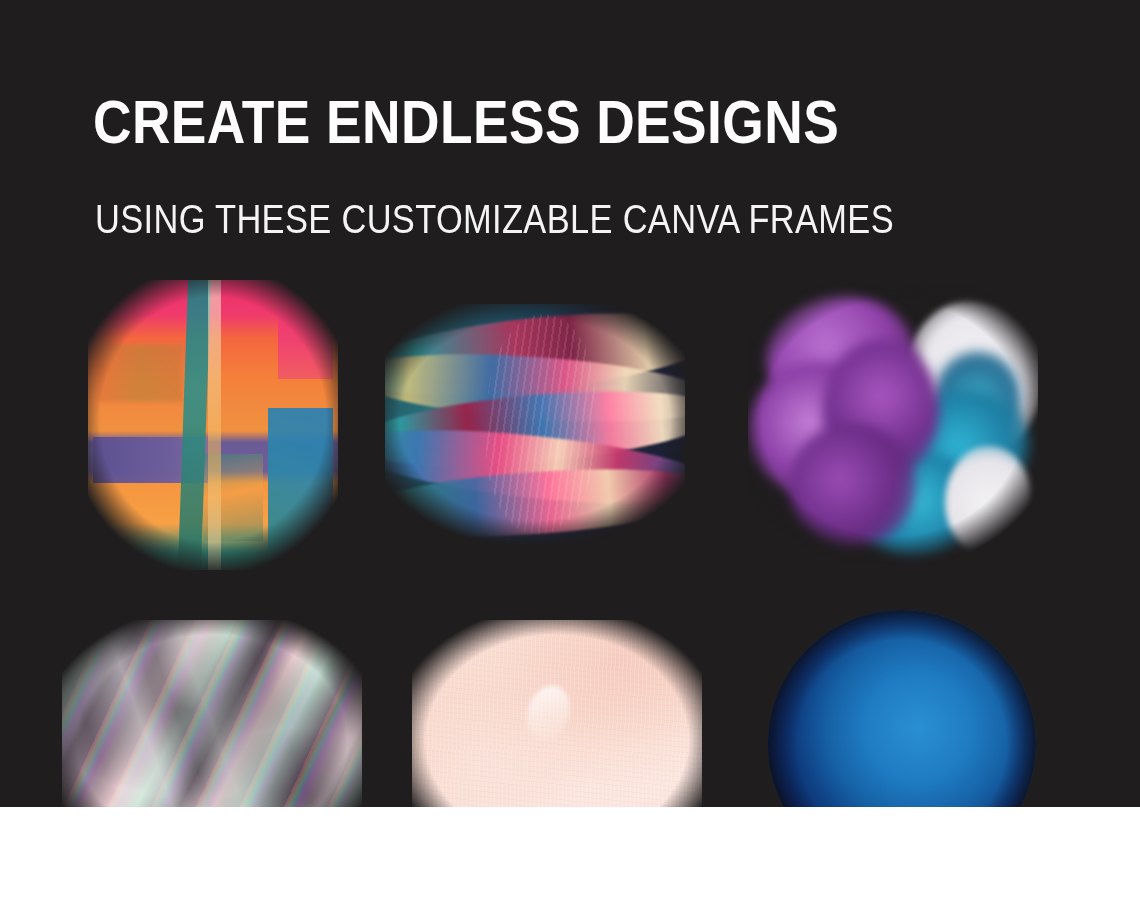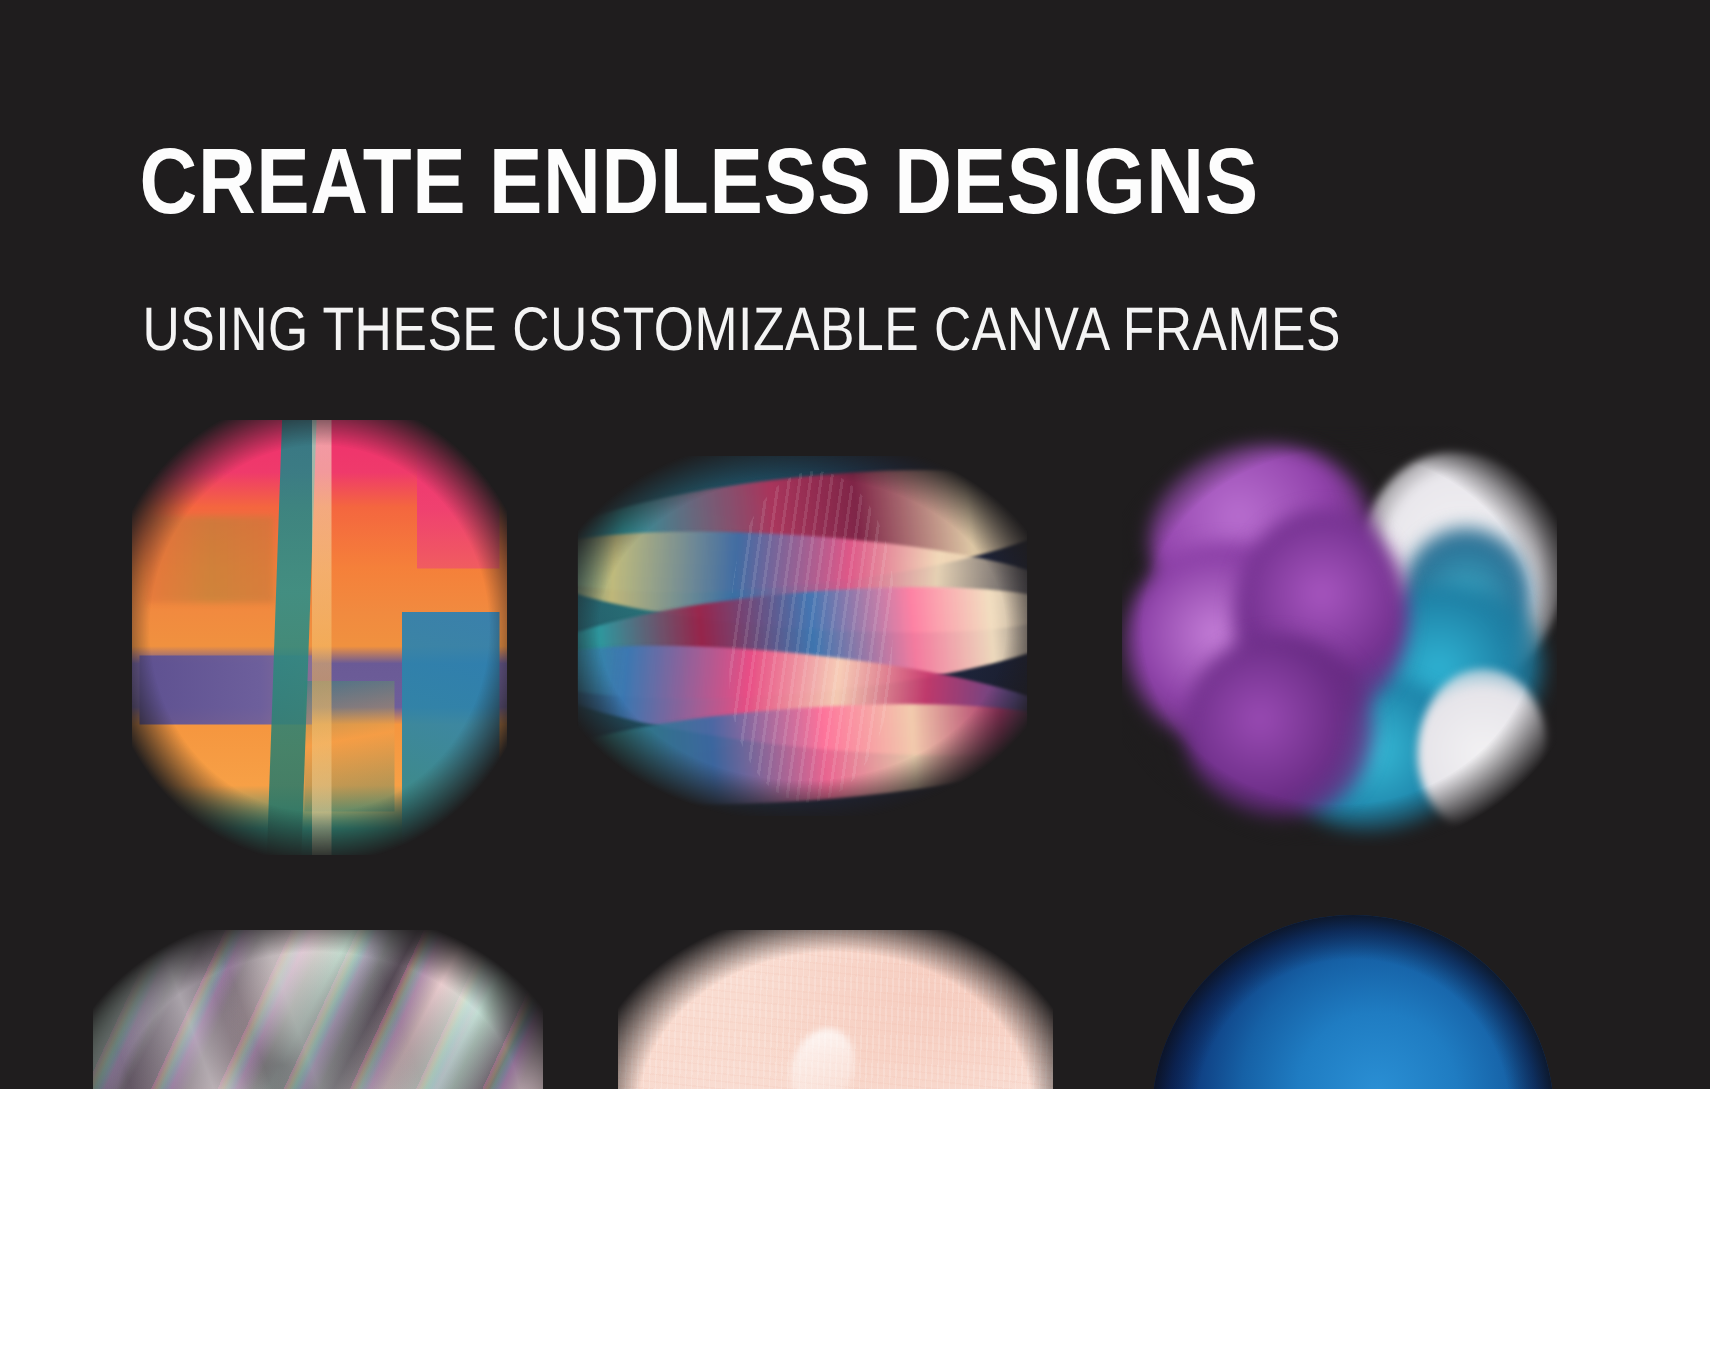--- a/index.html
+++ b/index.html
@@ -8,21 +8,21 @@
   }
   body {
     width: 1140px;
     height: 912px;
     overflow: hidden;
     font-family: "Liberation Sans", sans-serif;
   }
   #poster {
     position: relative;
     width: 1140px;
-    height: 726px;
+    height: 807px;
     background: #1f1d1e;
     overflow: hidden;
   }
 
   
   .headline {
     position: absolute;
     left: 93px;
     top: 88px;
     font-family: "Liberation Sans", sans-serif;

